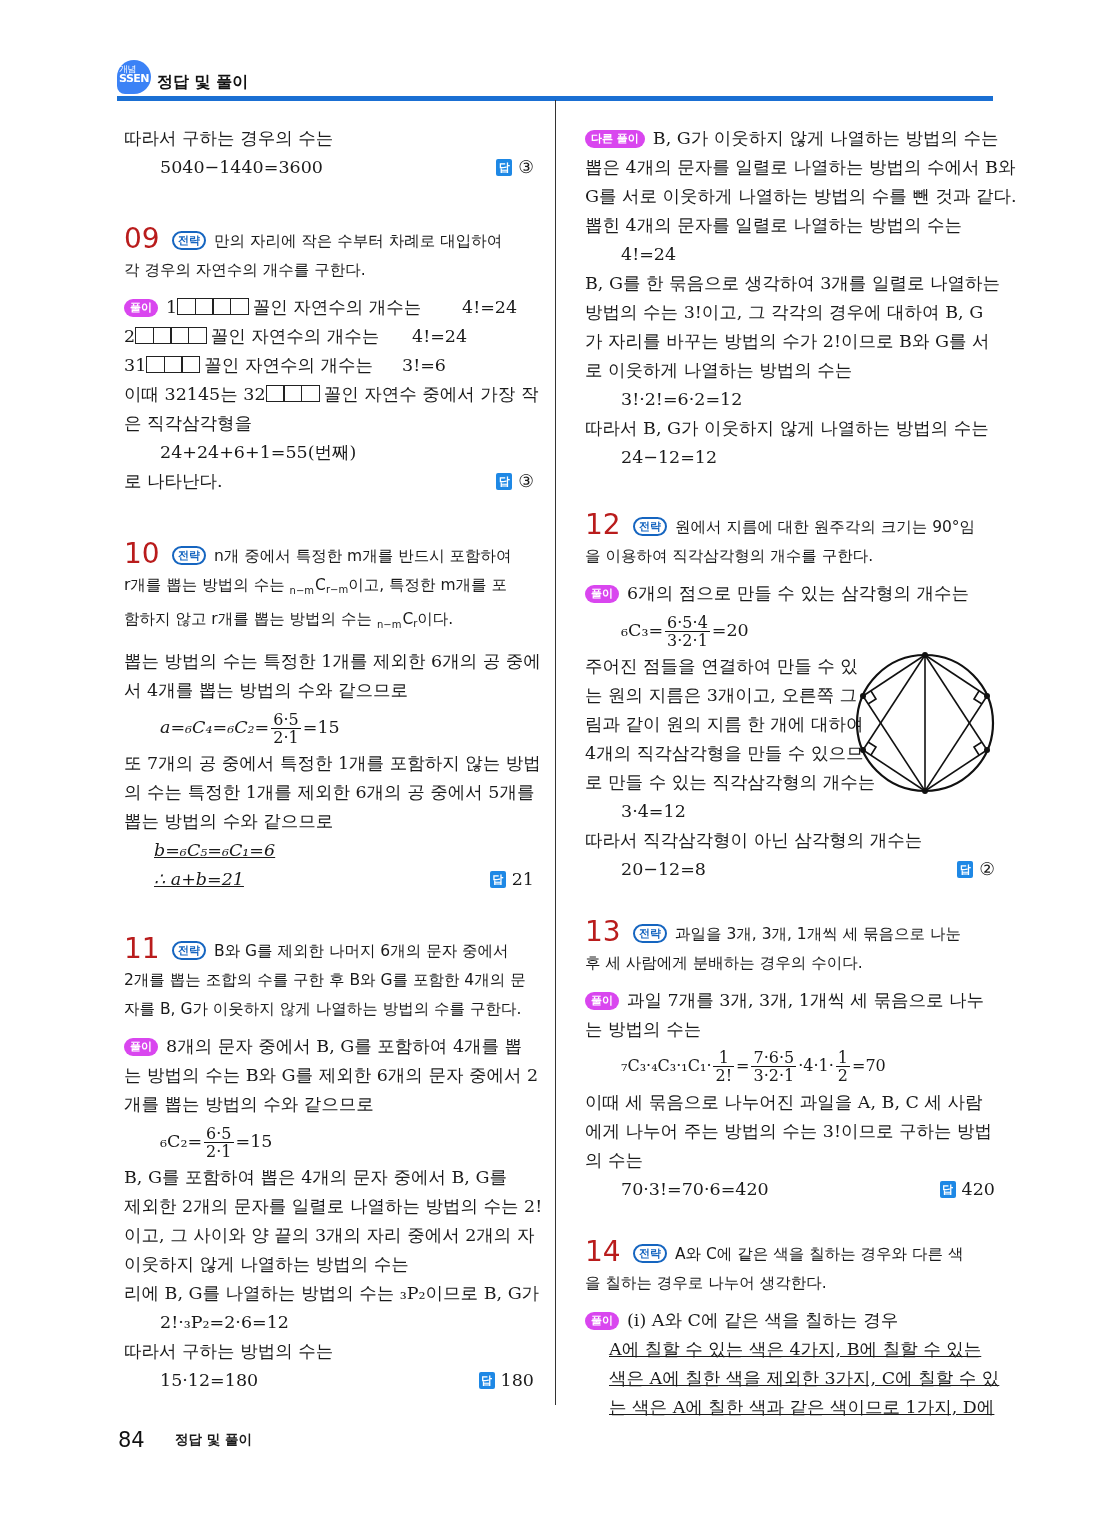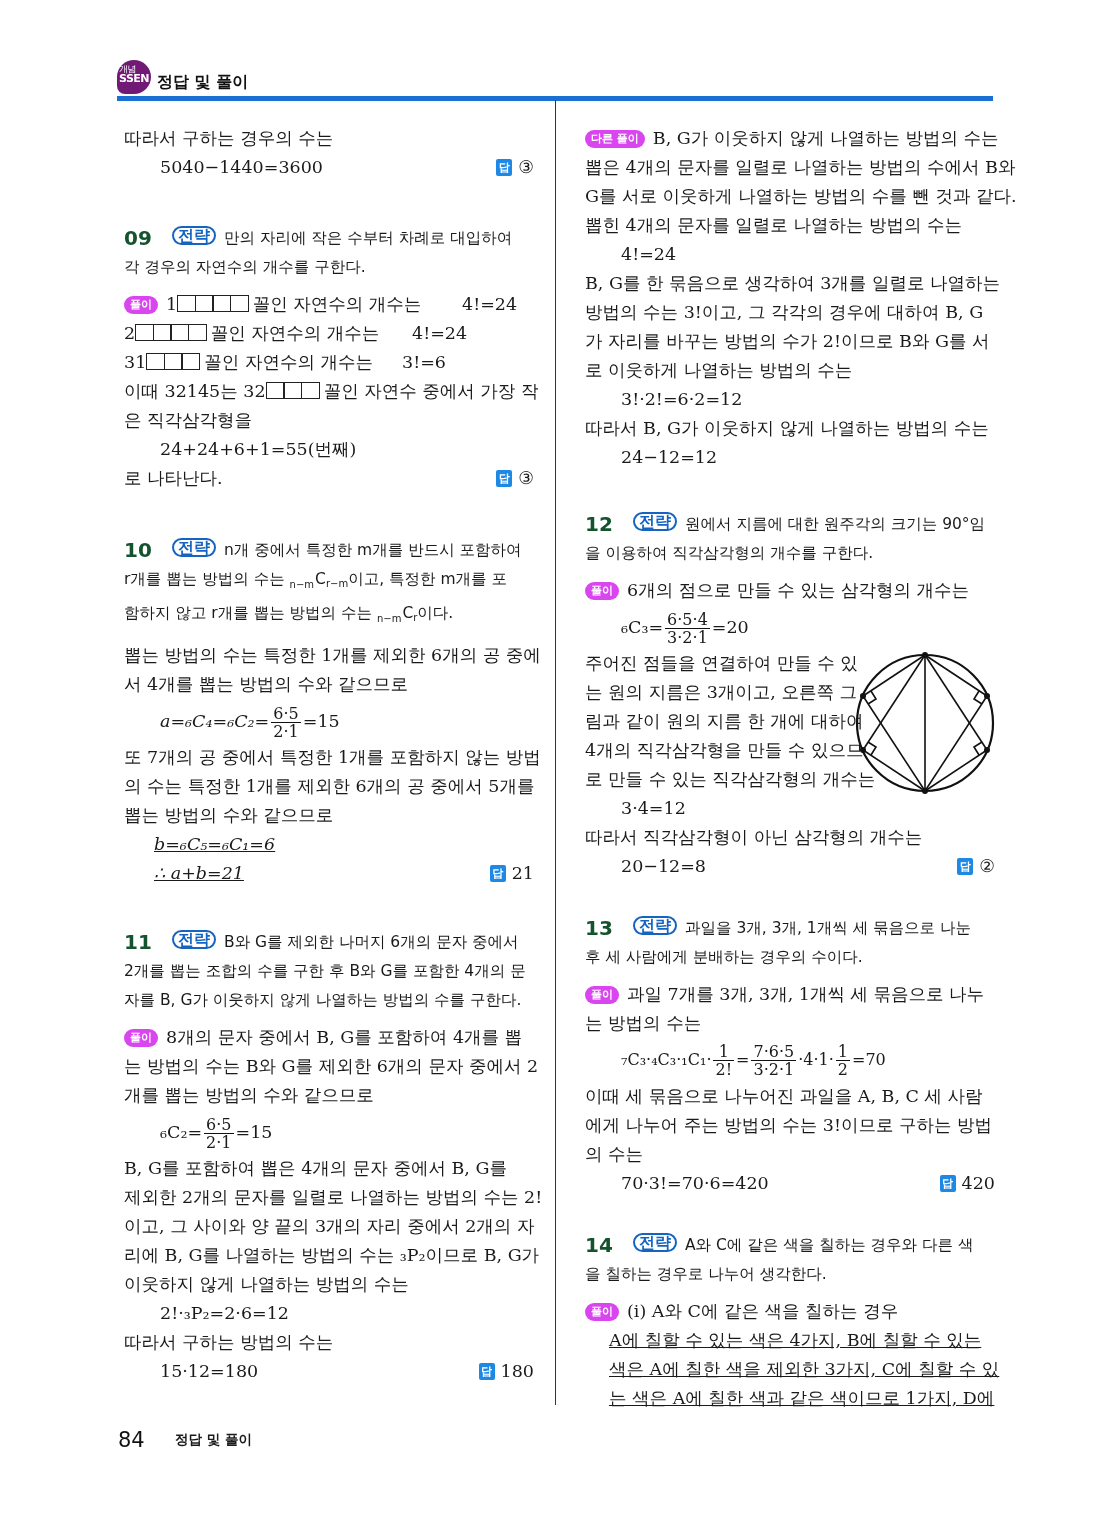--- a/index.html
+++ b/index.html
@@ -3,21 +3,21 @@
 <meta charset="utf-8">
 <style>
   html, body { margin: 0; padding: 0; }
   body {
     width: 1110px; height: 1518px; background: #ffffff; position: relative; overflow: hidden;
     font-family: "DejaVu Serif", "Liberation Serif", serif; color: #1a1a1a;
   }
   .header { position: absolute; left: 117px; top: 58px; width: 876px; height: 44px; }
   .logo {
     position: absolute; left: 0; top: 2px; width: 34px; height: 34px; border-radius: 50% 50% 50% 8px;
-    background: #701a75; color: #fff; font-family: "DejaVu Sans", sans-serif; font-size: 9px;
+    background: #3b82f6; color: #fff; font-family: "DejaVu Sans", sans-serif; font-size: 9px;
     line-height: 10px; text-align: left; padding: 4px 0 0 2px; box-sizing: border-box; letter-spacing: -0.5px;
   }
   .logo .l2 { font-size: 11px; font-weight: bold; }
   .header-title {
     position: absolute; left: 40px; top: 14px; font-family: "DejaVu Sans", sans-serif;
     font-weight: bold; font-size: 16px; color: #111;
   }
   .header-rule { position: absolute; left: 0; top: 38px; width: 876px; height: 5px; background: #1a6fd3; }
 
   .divider { position: absolute; left: 555px; top: 100px; width: 1px; height: 1305px; background: #333; }
@@ -27,25 +27,25 @@
   .col.right { left: 585px; }
 
   .line { white-space: nowrap; position: relative; }
   .indent { padding-left: 36px; }
   .indent-s { padding-left: 24px; text-decoration: underline; }
   .sans { font-family: "DejaVu Sans", sans-serif; font-size: 15.5px; }
   .gap { height: 30px; }
   .gap-s { height: 8px; }
 
   .qnum {
-    font-family: "DejaVu Sans", sans-serif; font-weight: bold; color: #14532d; font-size: 20px;
+    font-family: "DejaVu Sans", sans-serif; font-weight: normal; color: #b91c1c; font-size: 28px;
     display: inline-block; width: 48px; vertical-align: -2px;
   }
   .badge-strategy {
-    display: inline-block; font-family: "DejaVu Sans", sans-serif; font-size: 16px; font-weight: bold;
+    display: inline-block; font-family: "DejaVu Sans", sans-serif; font-size: 11px; font-weight: bold;
     color: #1565c0; border: 2px solid #1565c0; border-radius: 10px; padding: 0 4px; line-height: 15px;
     margin-right: 8px; vertical-align: 2px;
   }
   .badge-sol {
     display: inline-block; font-family: "DejaVu Sans", sans-serif; font-size: 11px; font-weight: bold;
     color: #fff; background: #d946ef; border-radius: 10px; padding: 0 6px; line-height: 18px;
     margin-right: 8px; vertical-align: 2px;
   }
   .answer {
     position: absolute; right: 0; top: 0; white-space: nowrap;
@@ -131,22 +131,22 @@
     <div class="line sans">2개를 뽑는 조합의 수를 구한 후 B와 G를 포함한 4개의 문</div>
     <div class="line sans">자를 B, G가 이웃하지 않게 나열하는 방법의 수를 구한다.</div>
     <div class="gap-s"></div>
     <div class="line"><span class="badge-sol">풀이</span><span>8개의 문자 중에서 B, G를 포함하여 4개를 뽑</span></div>
     <div class="line">는 방법의 수는 B와 G를 제외한 6개의 문자 중에서 2</div>
     <div class="line">개를 뽑는 방법의 수와 같으므로</div>
     <div class="line indent mline"><span>₆C₂=</span><span class="frac"><span class="num">6·5</span><span class="den">2·1</span></span><span>=15</span></div>
     <div class="line">B, G를 포함하여 뽑은 4개의 문자 중에서 B, G를</div>
     <div class="line">제외한 2개의 문자를 일렬로 나열하는 방법의 수는 2!</div>
     <div class="line">이고, 그 사이와 양 끝의 3개의 자리 중에서 2개의 자</div>
+    <div class="line">이웃하지 않게 나열하는 방법의 수는</div>
     <div class="line">리에 B, G를 나열하는 방법의 수는 ₃P₂이므로 B, G가</div>
-    <div class="line">이웃하지 않게 나열하는 방법의 수는</div>
     <div class="line indent">2!·₃P₂=2·6=12</div>
     <div class="line">따라서 구하는 방법의 수는</div>
     <div class="line indent"><span>15·12=180</span><span class="answer"><span class="ans-icon">답</span><span>180</span></span></div>
   </div>
 </div>
 
 <div class="col right">
   <div>
     <div class="line"><span class="badge-sol">다른 풀이</span><span>B, G가 이웃하지 않게 나열하는 방법의 수는</span></div>
     <div class="line">뽑은 4개의 문자를 일렬로 나열하는 방법의 수에서 B와</div>

